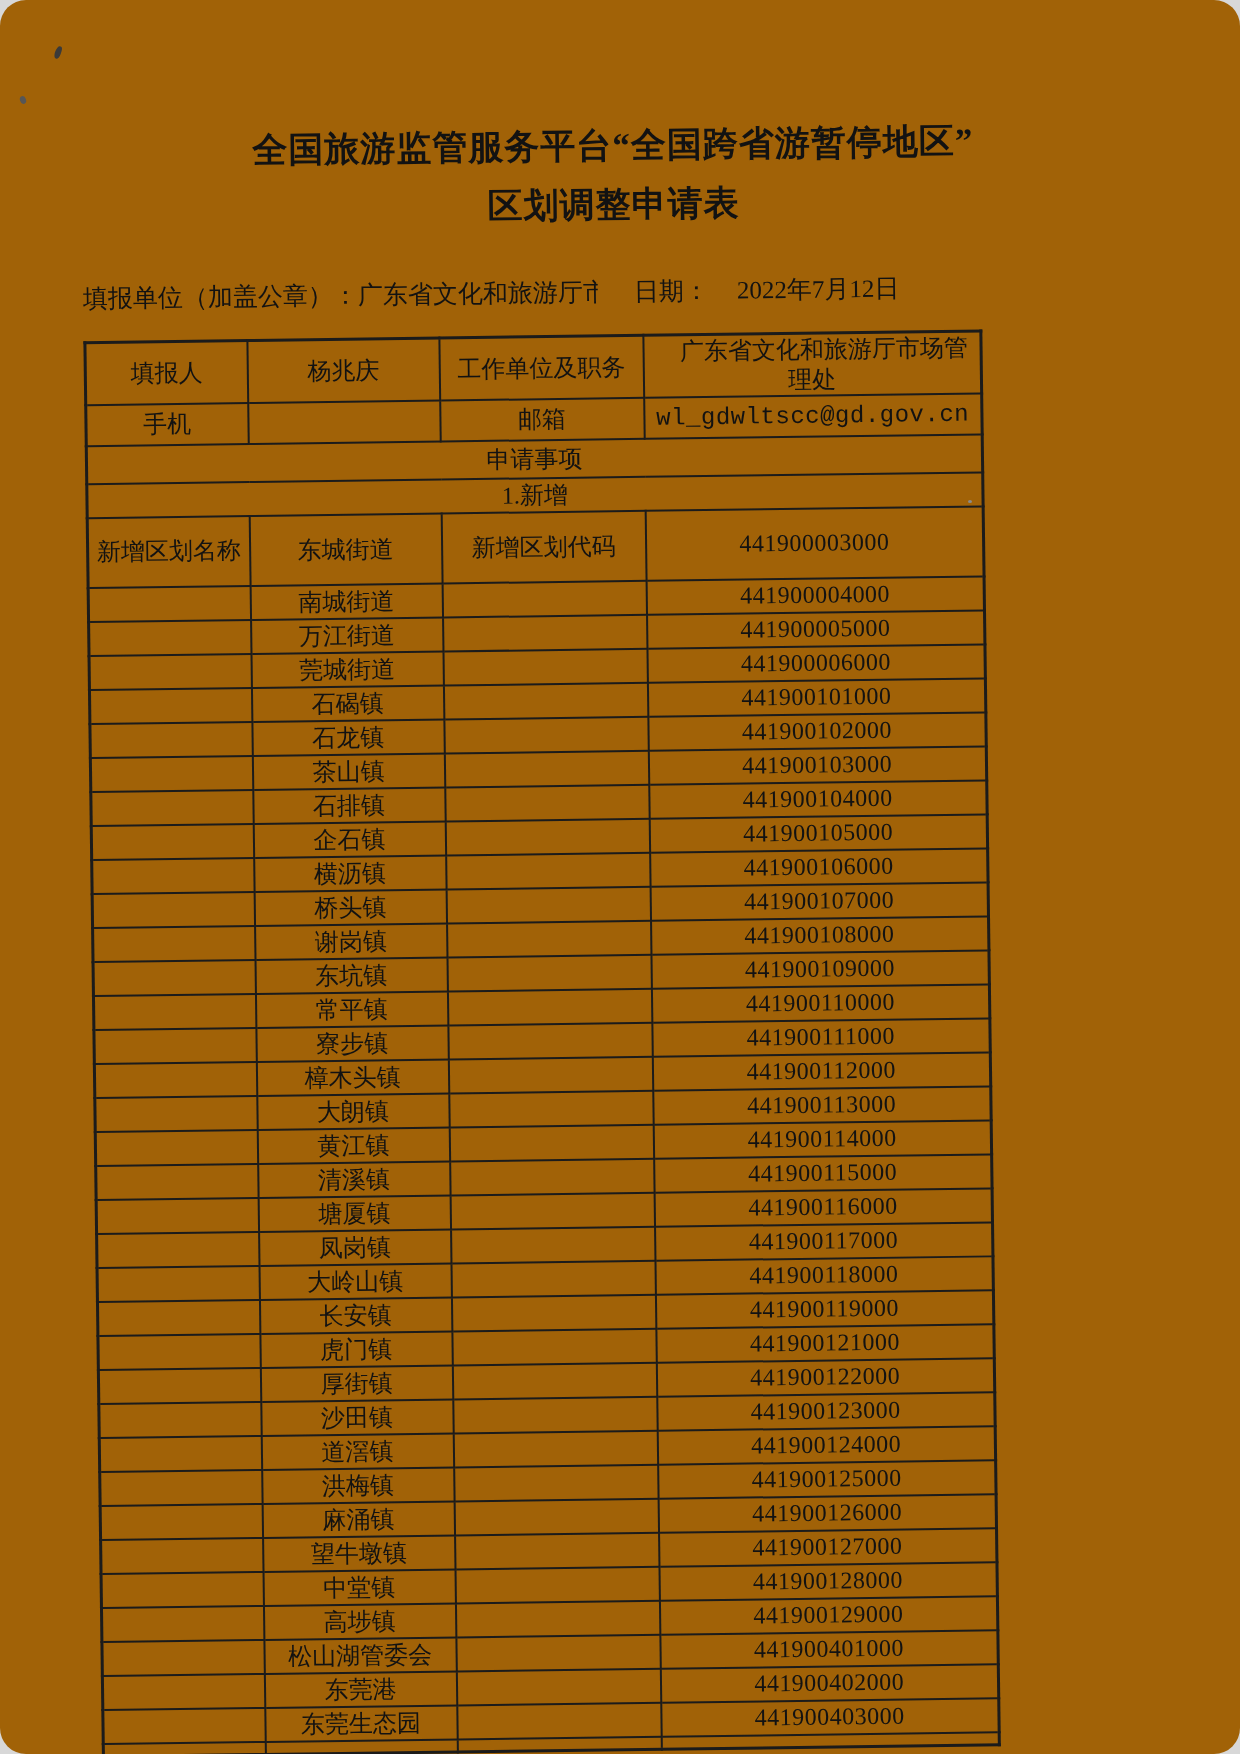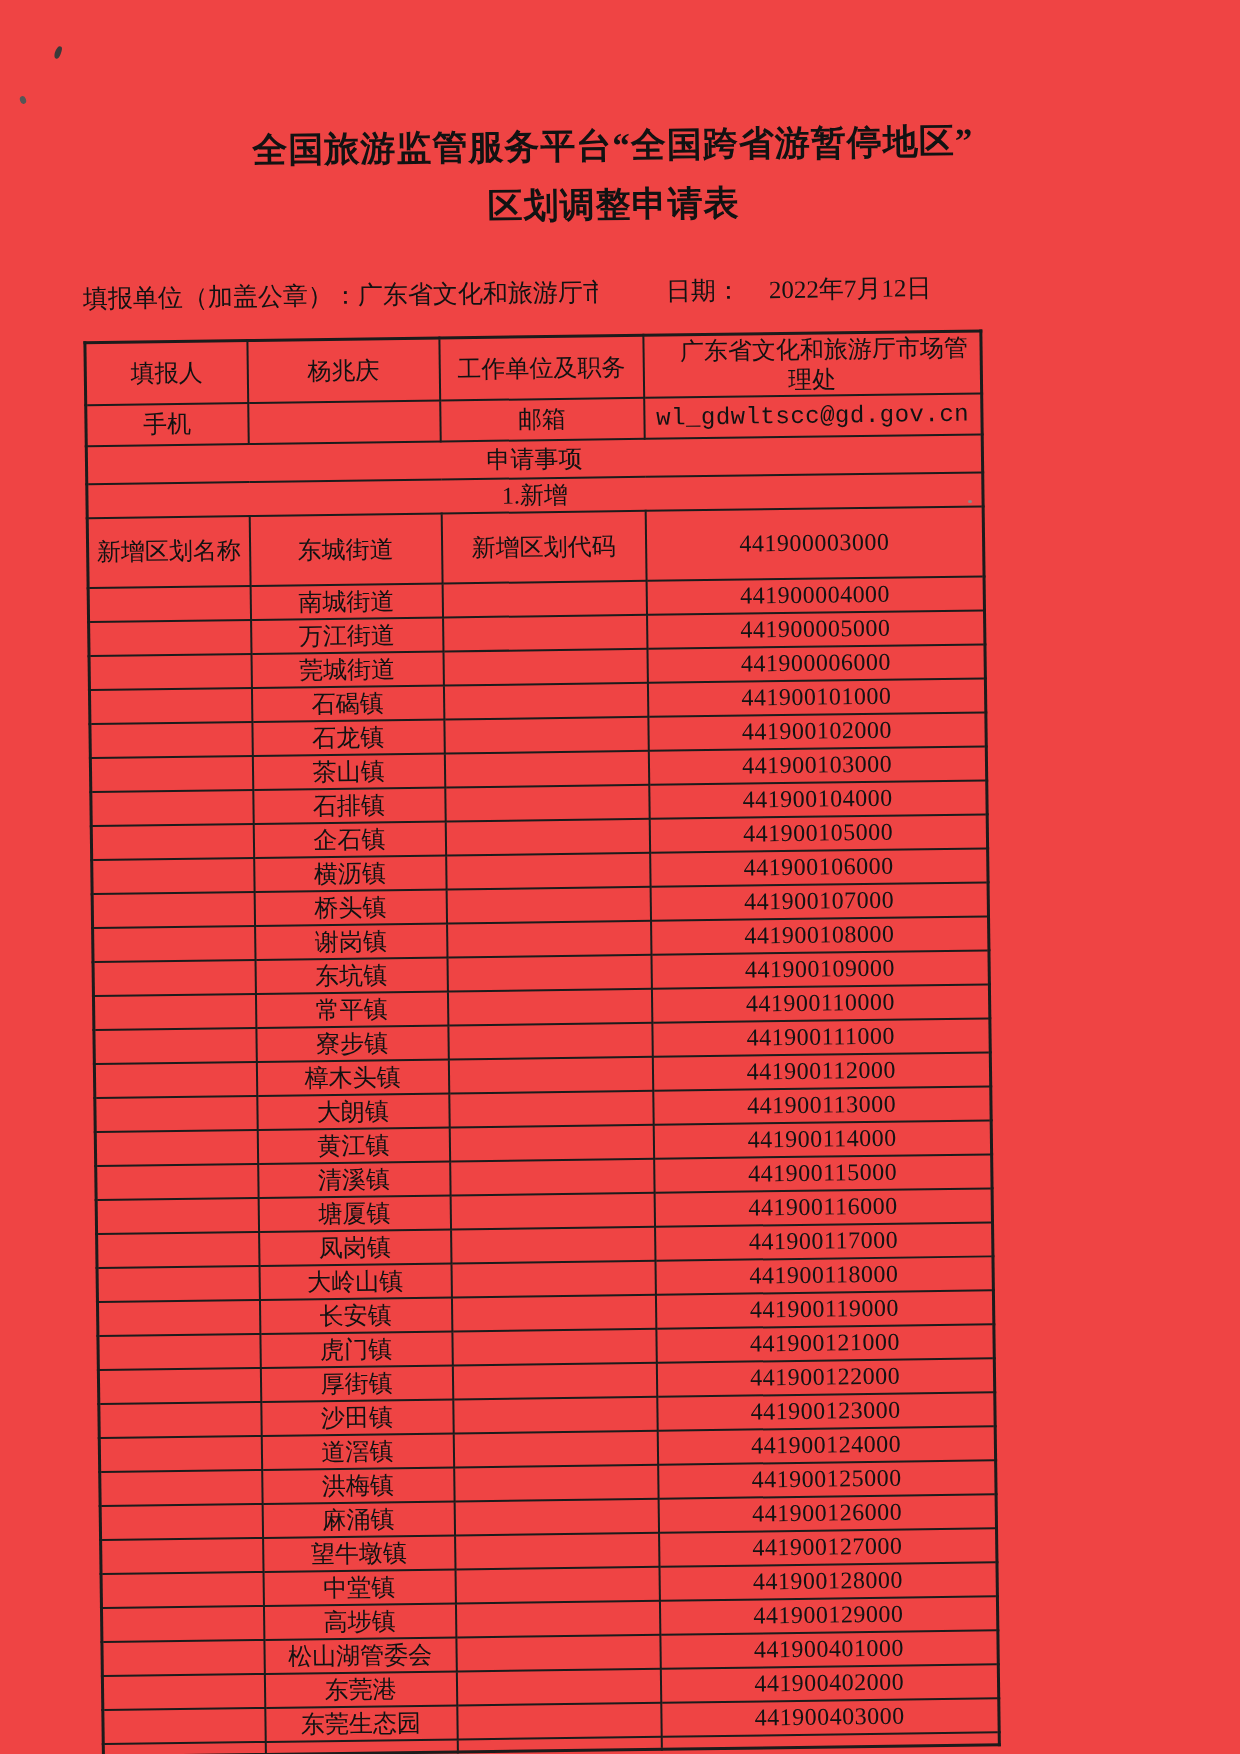--- a/index.html
+++ b/index.html
@@ -3,24 +3,25 @@
 <meta charset="utf-8">
 <style>
   * { box-sizing: border-box; }
   html, body { margin: 0; padding: 0; }
   body { background: #d8d8d8; }
   .page {
     position: relative;
     width: 1240px;
     height: 1754px;
     margin: 0 auto;
-    background: #ef4444;
+    background: #a16207;
     overflow: hidden;
     font-family: "Liberation Serif", "DejaVu Serif", serif;
     color: #121212;
+    border-radius: 26px;
   }
   .content {
     transform: rotate(-0.75deg);
     transform-origin: 45% 35%;
   }
   .doc-title {
     margin: 118px 70px 0 70px;
     text-align: center;
     font-size: 35px;
     font-weight: 700;
@@ -33,21 +34,21 @@
     margin: 40px 0 0 88px;
     font-size: 25px;
     white-space: nowrap;
   }
   .unit-value {
     display: inline-block;
     max-width: 240px;
     overflow: hidden;
     white-space: nowrap;
   }
-  .date-label { margin-left: 68px; }
+  .date-label { margin-left: 36px; }
   .date-value { margin-left: 28px; }
 
   table.form {
     margin: 26px 0 0 88px;
     width: 896px;
     table-layout: fixed;
     border-collapse: collapse;
     border: 3px solid #1b1b1b;
   }
   table.form td {

